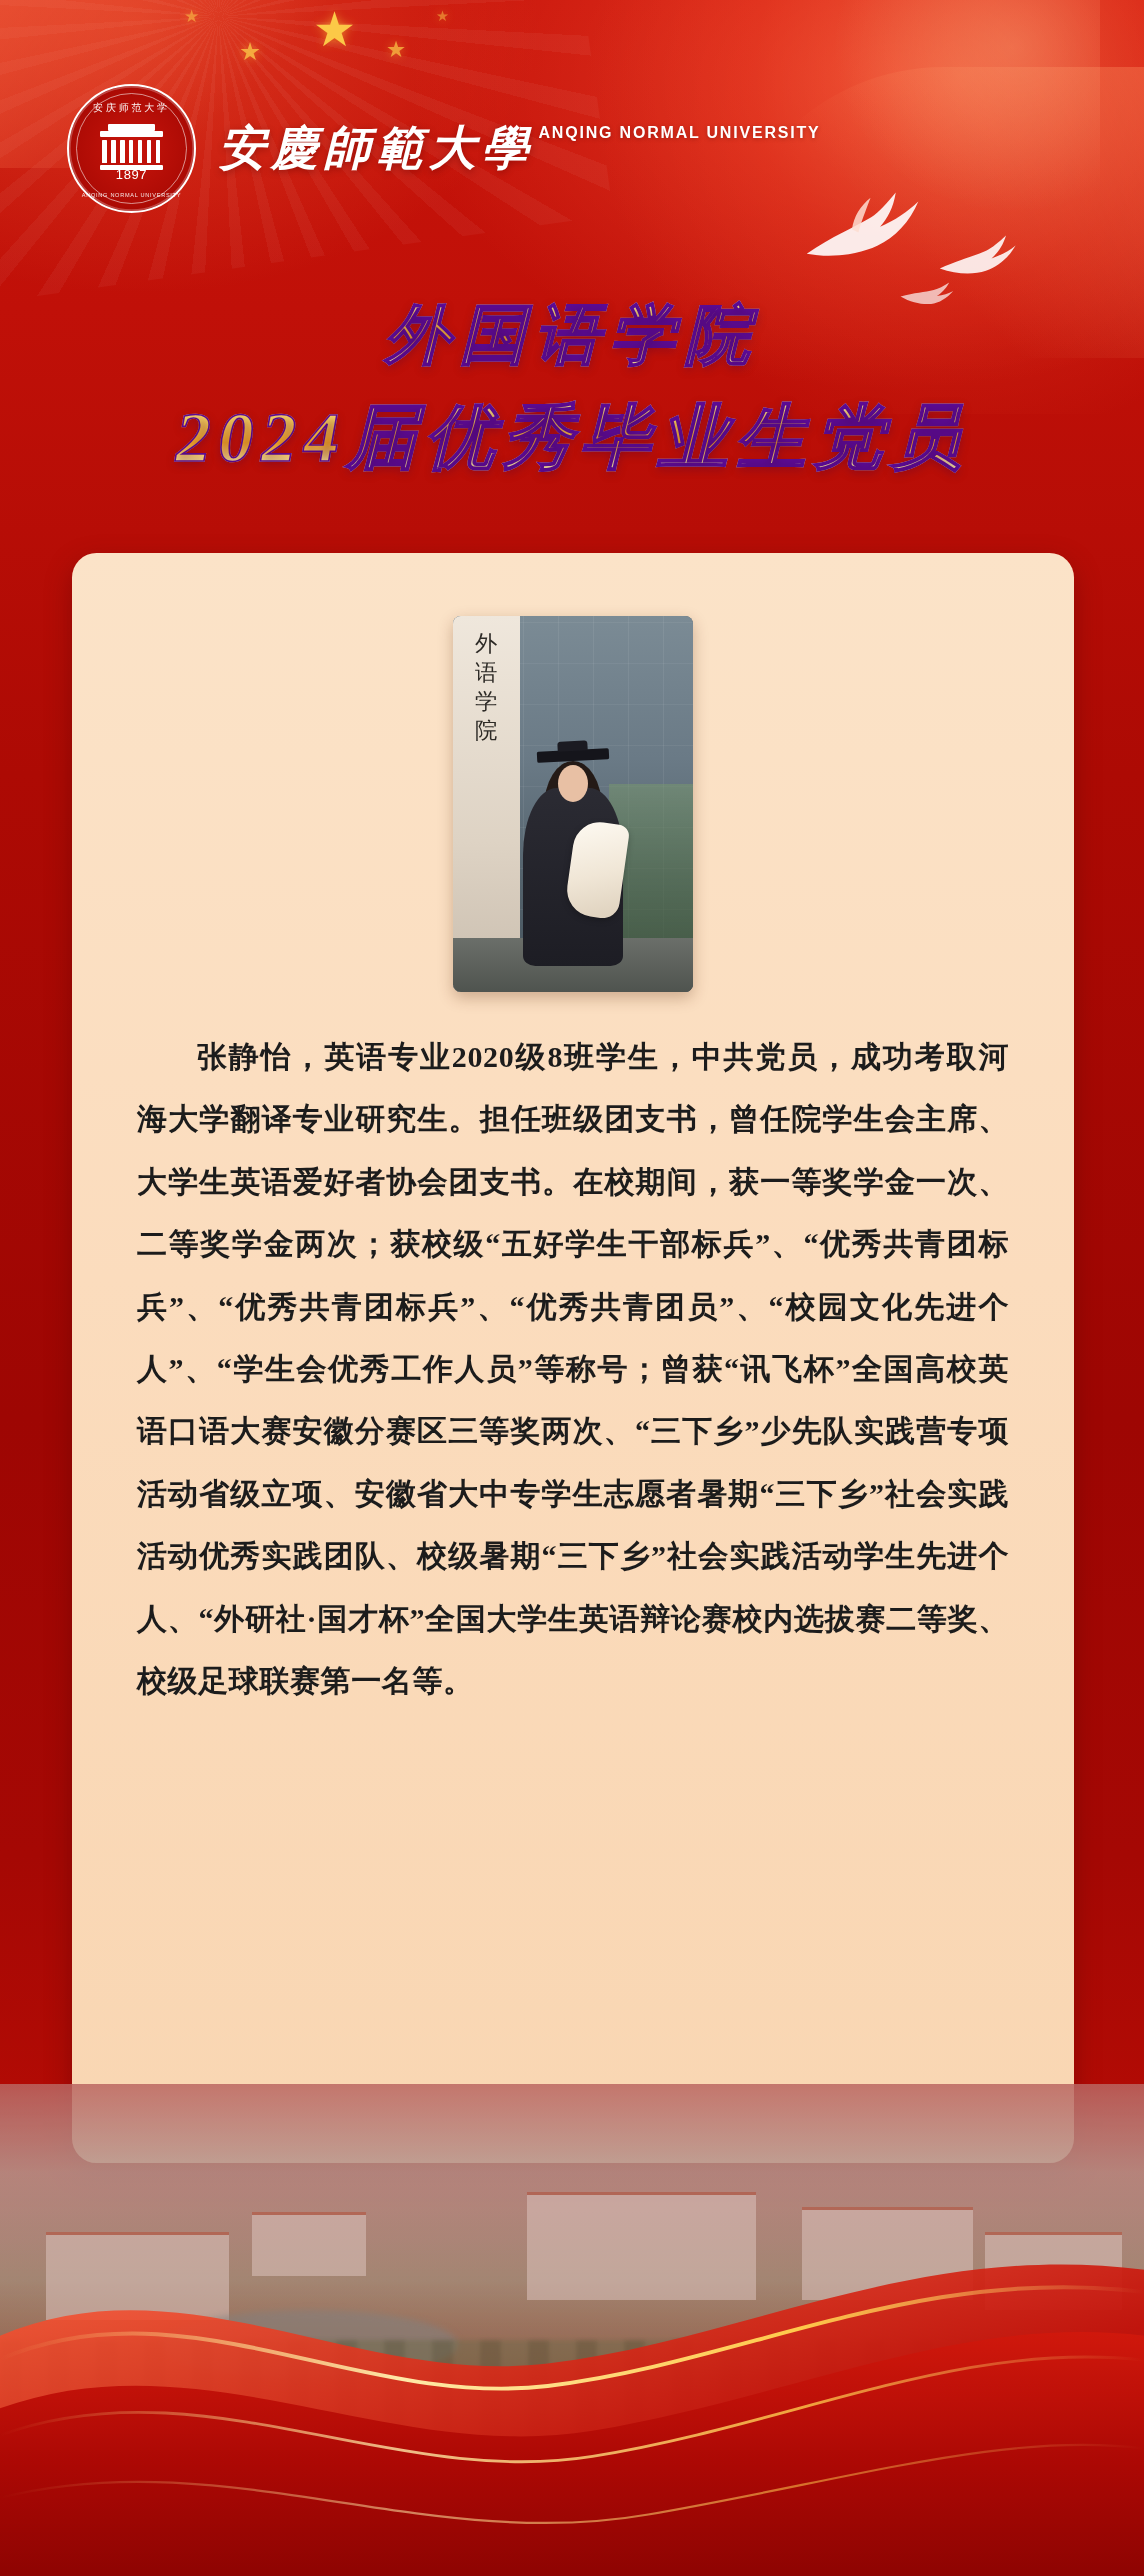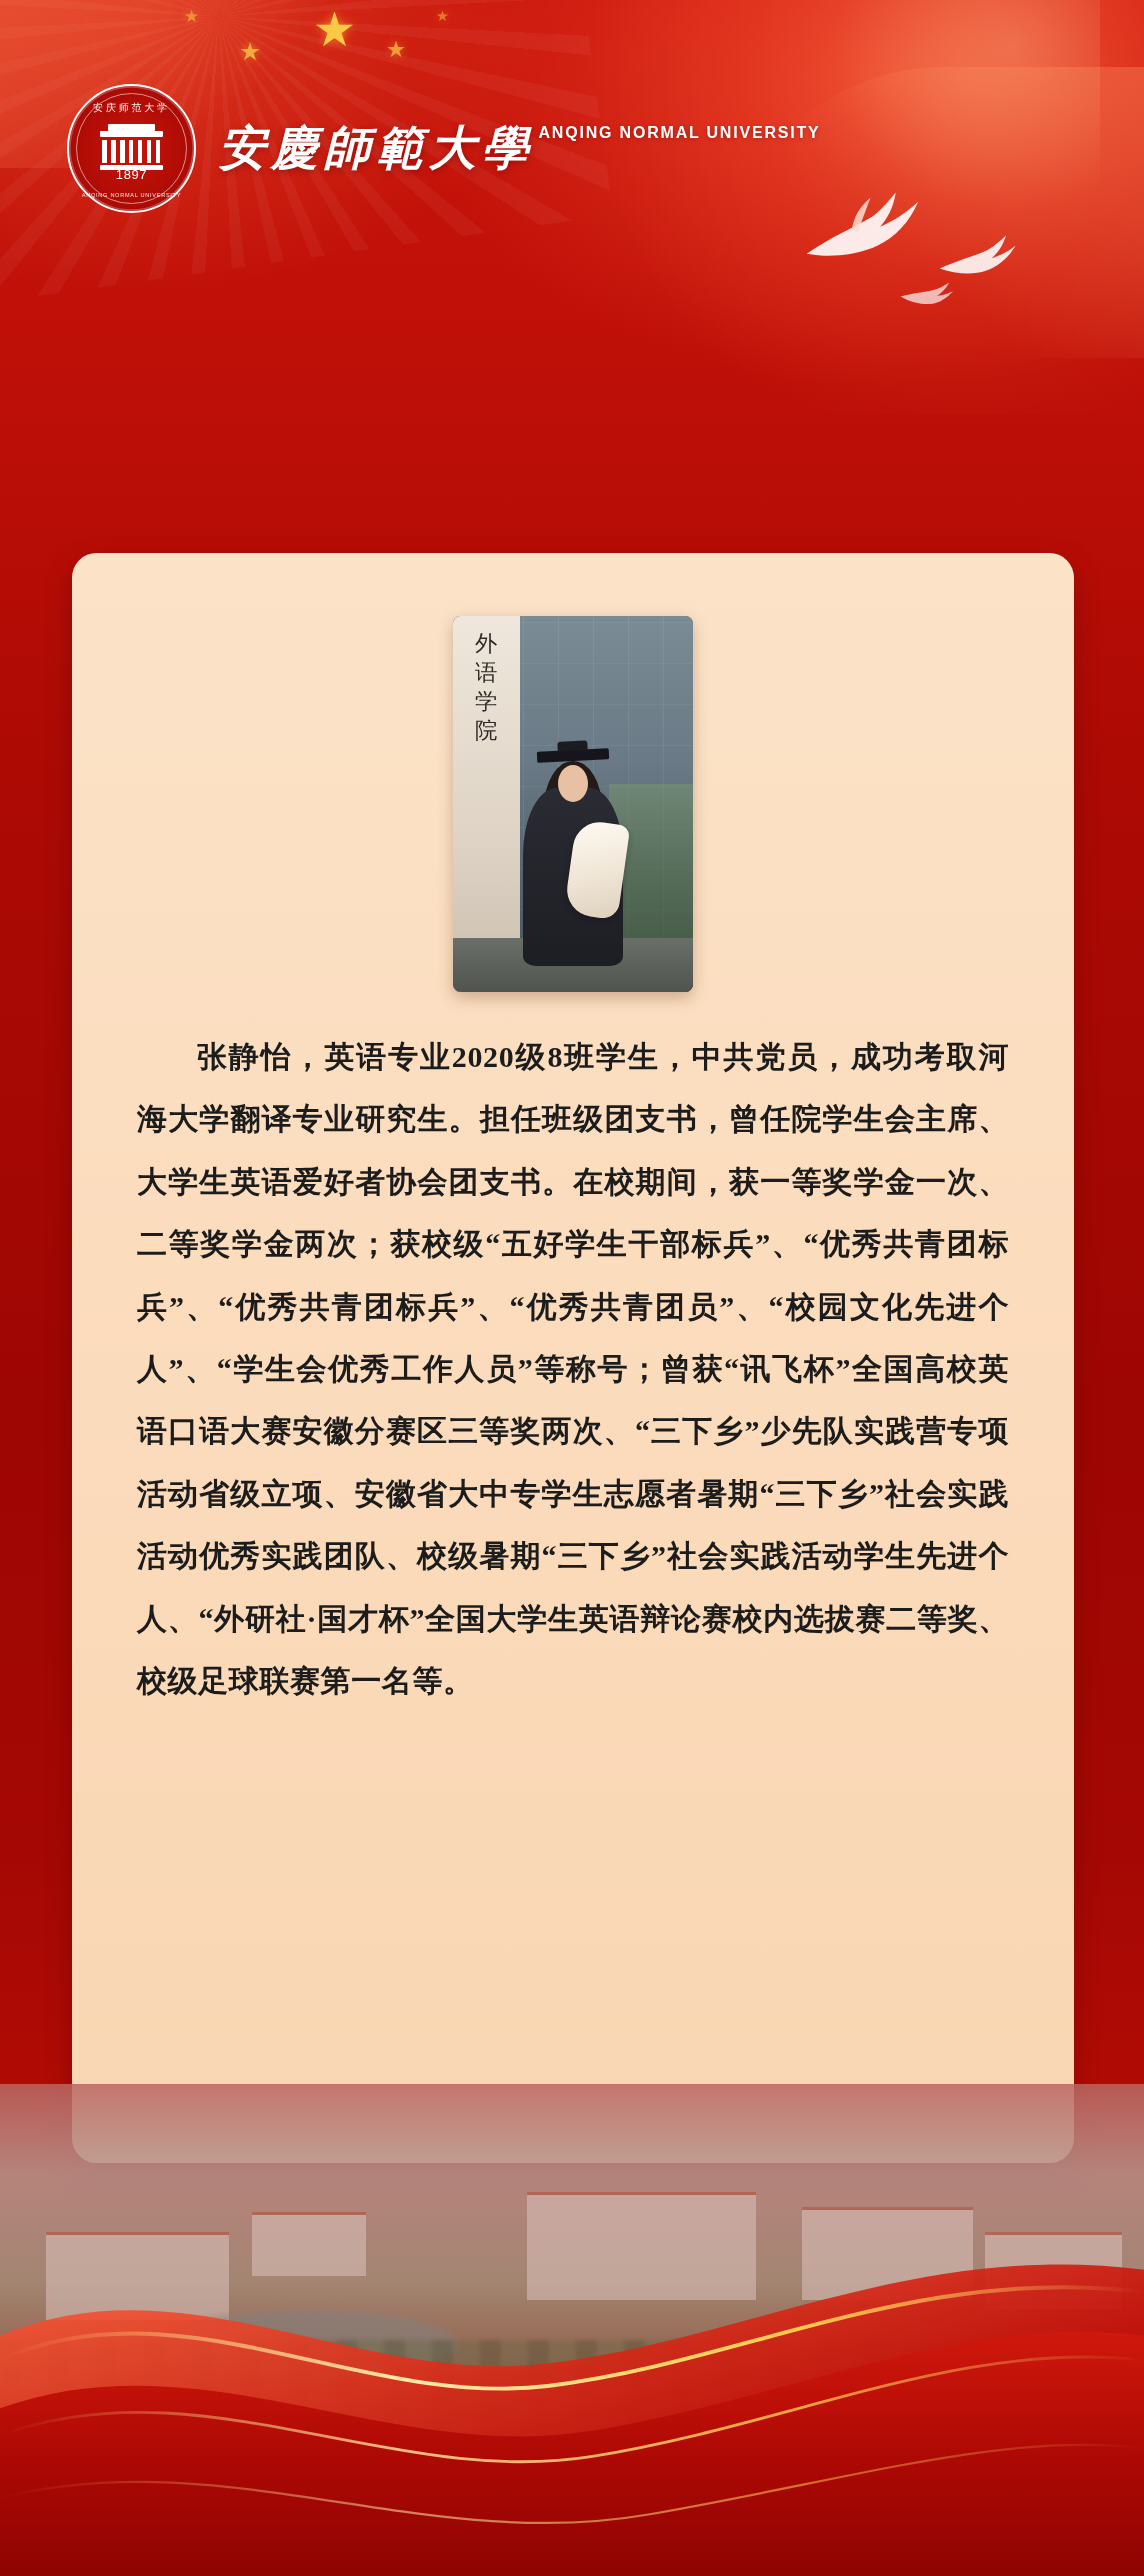--- a/index.html
+++ b/index.html
@@ -390,20 +390,22 @@
       <div class="year">1897</div>
       <div class="en-bottom">ANQING NORMAL UNIVERSITY</div>
     </div>
     <div class="uni-names">
       <div class="uni-cn">安慶師範大學</div>
       <div class="uni-en">ANQING NORMAL UNIVERSITY</div>
     </div>
   </div>
 
   <div class="titles">
+    <span class="title-1">外国语学院</span>
+    <span class="title-2">2024届优秀毕业生党员</span>
   </div>
 
   <div class="card">
 
     <div class="photo-wrap">
       <div class="ph-sky"></div>
       <div class="ph-glass"></div>
       <div class="ph-pillar"></div>
       <div class="ph-sign">
         <span>外</span>

